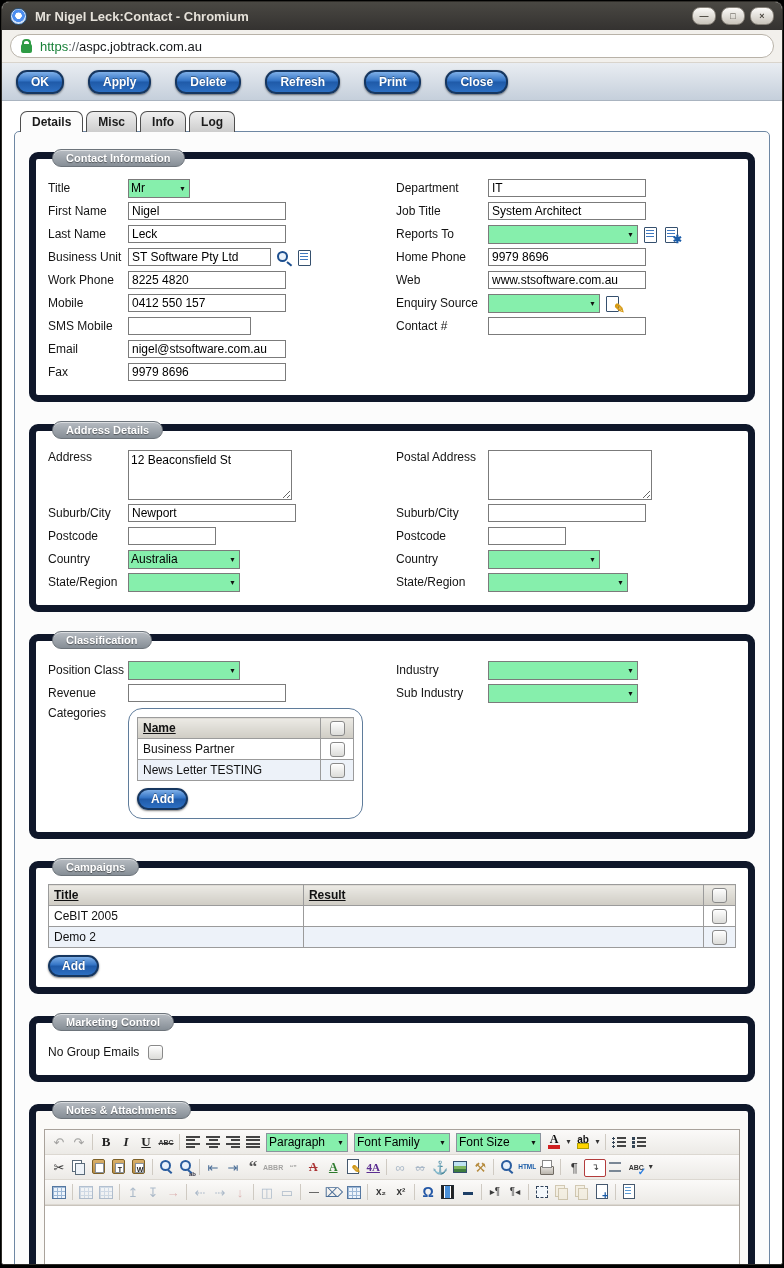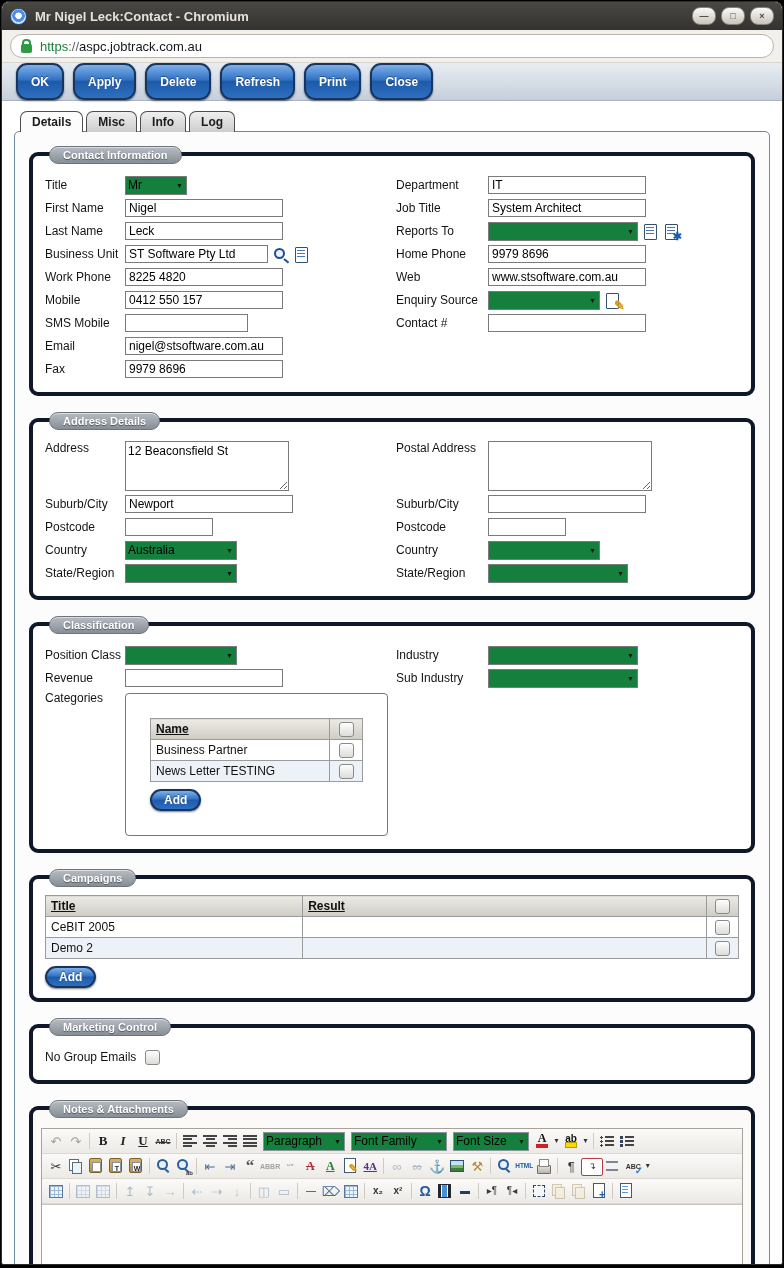--- a/index.html
+++ b/index.html
@@ -11,62 +11,62 @@
   .wtitle{flex:1;white-space:nowrap;overflow:hidden}
   .winbtns{display:flex}
   .winbtn{width:22px;height:16px;border-radius:8px;background:linear-gradient(#fbfaf8,#c9c4bb);border:1px solid #87827a;color:#4a463f;font-size:9px;font-weight:bold;display:inline-flex;align-items:center;justify-content:center;margin-left:5px;cursor:pointer}
   
   .urlrow{height:32px;background:#f2f0ec;display:flex;align-items:center;padding:0 8px;border-bottom:1px solid #d9d4cc}
   .urlbar{flex:1;height:22px;background:#fff;border:1px solid #b8b2a8;border-radius:12px;display:flex;align-items:center;padding:0 10px;font-size:13px;white-space:nowrap;overflow:hidden}
   .lock{width:11px;height:9px;background:#2e9b44;border-radius:2px;position:relative;flex:none;margin:4px 8px 0 0}
   .lock::before{content:"";position:absolute;left:1px;top:-5px;width:5px;height:5px;border:2px solid #2e9b44;border-bottom:none;border-radius:4px 4px 0 0}
   .u-scheme{color:#188038}.u-sep{color:#5f6368}.u-host{color:#15171a}.u-path{color:#9097a0}
   
-  .btnrow{height:37px;background:linear-gradient(#e9edf2,#c5cfdb);display:flex;gap:9px;padding:0 14px;border-bottom:1px solid #aab4c0}
+  .btnrow{height:37px;background:linear-gradient(#e9edf2,#c5cfdb);display:flex;align-items:center;gap:24px;padding:0 14px;border-bottom:1px solid #aab4c0}
   .pill{font-family:"Liberation Sans",sans-serif;font-size:12px;font-weight:bold;color:#fff;padding:3px 13px;border-radius:11px;border:2px solid #16365f;background:linear-gradient(180deg,#7fb0e8 0%,#3172c4 45%,#1f5aa8 50%,#2d6fc2 100%);box-shadow:0 1px 2px rgba(0,0,0,.5);text-shadow:0 -1px 0 rgba(0,0,0,.35);cursor:pointer}
   .pill.small{font-size:12px;padding:2px 12px}
   
   .page{background:#fff;padding-top:10px}
   .tabs{display:flex;gap:3px;margin:0 0 -1px 18px;position:relative;z-index:2}
   .tab{padding:3px 11px;border:1px solid #4e4e4e;border-bottom:none;border-radius:7px 7px 0 0;background:linear-gradient(#efefef,#cdcdcd);font-weight:bold;font-size:12px;color:#1c1c1c;cursor:pointer}
   .tab.active{background:#fcfcfc;box-shadow:0 2px 0 #fcfcfc}
   .panel{margin:0 12px;border:1px solid #6e87a3;border-radius:5px;background:#fcfcfc;padding:12px 6px 10px}
   
-  .fs{position:relative;border:4px solid #0f172a;border-radius:9px;margin:8px 8px 22px;padding:16px 12px 10px;background:#fff}
+  .fs{position:relative;border:7px solid #0f172a;border-radius:9px;margin:8px 8px 22px;padding:16px 12px 10px;background:#fff}
   .legend{position:absolute;top:-10px;left:16px;background:linear-gradient(#b7bcc2,#868e96);border:1px solid #6d747b;border-radius:9px;color:#fff;font-size:11px;font-weight:bold;padding:2px 13px;text-shadow:0 1px 1px rgba(0,0,0,.45);box-shadow:inset 0 1px 0 rgba(255,255,255,.5)}
   .cols{display:grid;grid-template-columns:1fr 1fr;column-gap:8px}
   .fr{display:flex;align-items:center;margin:3px 0;min-height:20px}
   .fr.top{align-items:flex-start}
   .lbl{width:80px;flex:none;font-size:12px;color:#141414}
   .col.right .lbl{width:92px}
   .inp{border:1px solid #7b7b7b;height:16px;font:12px "Liberation Sans",sans-serif;padding:0 3px;background:#fff}
   .ta{border:1px solid #7b7b7b;width:158px;height:44px;font:12px "Liberation Sans",sans-serif;resize:both;background:#fff}
   .sel{position:relative;display:inline-flex}
-  .sel select{appearance:none;-webkit-appearance:none;border:1px solid #7b7b7b;background:#15803d;font:12px "Liberation Sans",sans-serif;height:19px;padding:0 15px 0 2px;border-radius:0}
+  .sel select{appearance:none;-webkit-appearance:none;border:1px solid #7b7b7b;background:#86efac;font:12px "Liberation Sans",sans-serif;height:19px;padding:0 15px 0 2px;border-radius:0}
   .sel::after{content:"▼";font-size:7px;position:absolute;right:4px;top:6px;pointer-events:none;color:#111}
   .w62{width:62px}.w70{width:70px}.w80{width:80px}.w112{width:112px}.w115{width:115px}.w135{width:135px}.w140{width:140px}.w150{width:150px}.w160{width:160px}
   
   .f-ic{display:inline-block;width:17px;height:17px;position:relative;margin-left:4px;vertical-align:middle;cursor:pointer;flex:none}
   .f-mag::before{content:"";position:absolute;left:2px;top:2px;width:7px;height:7px;border:2px solid #1d4f8f;border-radius:50%;background:#eaf2fb}
   .f-mag::after{content:"";position:absolute;left:12px;top:12px;width:6px;height:2px;background:#1d4f8f;transform:rotate(40deg);transform-origin:0 50%}
   .f-doc::before,.f-page::before{content:"";position:absolute;left:2px;top:1px;width:11px;height:14px;background:#fff;border:1px solid #35506e;border-radius:1px}
   .f-doc::after{content:"";position:absolute;left:4px;top:4px;width:8px;height:9px;background:repeating-linear-gradient(#3f79c0 0 1.2px,transparent 1.2px 3px)}
   .mark{position:absolute;right:-2px;bottom:-2px;font-size:11px;font-weight:bold;color:#1a5ca8;z-index:2;line-height:1}
   .mark.pen{color:#d79b16;font-size:13px;right:-4px;bottom:-3px}
   .f-mag-lg::before{content:"";position:absolute;left:2px;top:1px;width:9px;height:9px;border:2px solid #111;border-radius:50%}
   .f-mag-lg::after{content:"";position:absolute;left:13px;top:12px;width:6px;height:2px;background:#111;transform:rotate(40deg);transform-origin:0 50%}
   
   table{border-collapse:collapse;background:#fff}
   th,td{border:1px solid #9b9b9b;font-size:12px;padding:1px 5px;height:18px;text-align:left;color:#111}
   th{background:linear-gradient(#eceae5,#cfccc4);font-weight:bold}
   th .ht{text-decoration:underline;cursor:pointer}
   tbody tr:nth-of-type(even) td{background:#edf2f9}
   .cbcell{width:22px;text-align:center}
   .checkbox{display:inline-block;width:13px;height:13px;border:1px solid #898989;border-radius:3px;background:linear-gradient(#fefefe,#dcdcd9);box-shadow:inset 0 1px 1px rgba(255,255,255,.9);cursor:pointer;vertical-align:middle}
-  .catbox{display:inline-block;border:1px solid #5f7c9b;border-radius:4px;padding:24px;margin-top:2px;background:#fff}
+  .catbox{display:inline-block;border:1px solid #5f7c9b;border-radius:14px;padding:8px;margin-top:2px;background:#fff}
   .col-name{width:172px}.col-title{width:272px}.col-result{width:436px}
   .addwrap{margin-top:7px}
   
   .editor{border:1px solid #a9a29b;background:#f1efec;margin-top:2px}
   .tb{display:flex;align-items:center;padding:2px 4px;background:linear-gradient(#fbfaf9,#eceae6);border-bottom:1px solid #dcd8d1}
   .tbgroup{display:inline-flex;align-items:center}
   .tb .sel select{font-size:12px;height:19px;border:1px solid #8a939c}
   .tb .sel{margin:0 3px}
   .tb-btn{position:relative;display:inline-flex;align-items:center;justify-content:center;min-width:20px;height:20px;margin:0;border-radius:2px;font:10px/1 "Liberation Sans",sans-serif;color:#333;cursor:pointer}
   .tb-btn .glyph{line-height:1}
@@ -468,21 +468,21 @@
                   <span class="glyph"></span>
                 </span>
               </span>
             <span class="sel">
                 <select style="width:82px"><option>Paragraph</option></select>
               </span>
             <span class="sel">
                 <select style="width:96px"><option>Font Family</option></select>
               </span>
             <span class="sel">
-                <select style="width:76px"><option>Font Size</option></select>
+                <select style="width:85px"><option>Font Size</option></select>
               </span>
             <span class="tbgroup">
 
             <span class="tb-btn fore">
                   <span class="glyph">A</span>
                 </span>
                 <span class="tb-btn caret">
                   <span class="glyph">▾</span>
                 </span>
                 <span class="tb-btn back">

